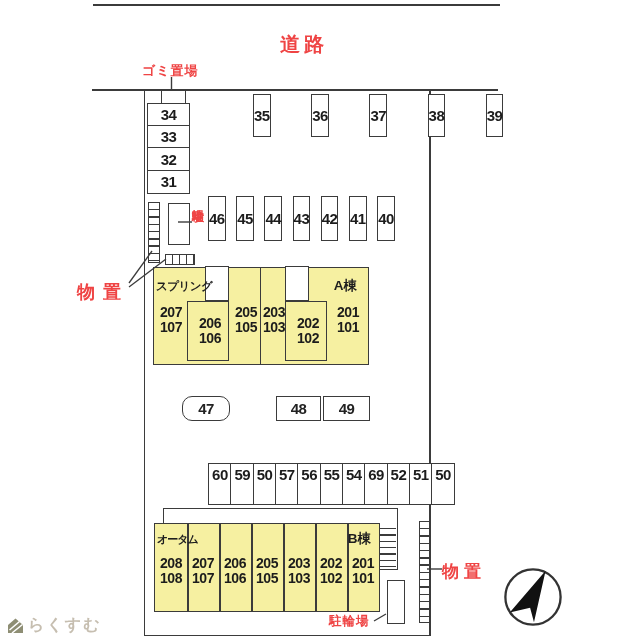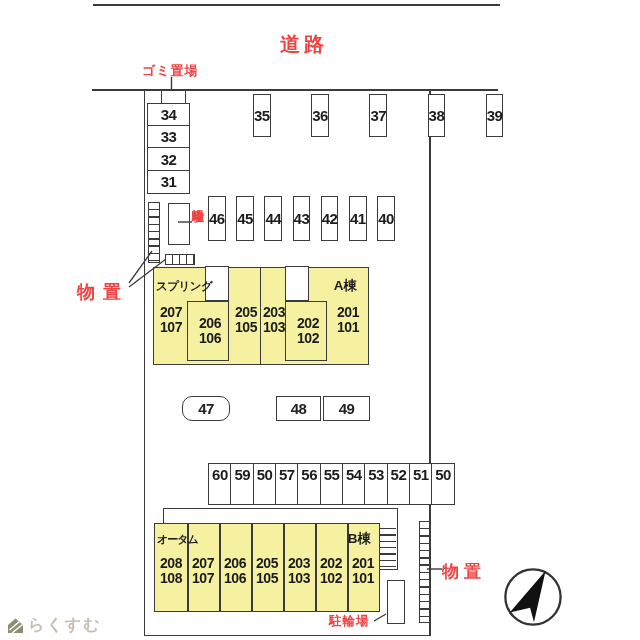--- a/index.html
+++ b/index.html
@@ -86,21 +86,21 @@
   <div class="pbox" style="left:276px;top:396px;width:43px;height:23px;">48</div>
   <div class="pbox" style="left:323px;top:396px;width:45px;height:23px;">49</div>
   <div class="prow top-align" style="left:160px;top:463px;width:247px;height:42px;padding-left:48px;">
       <div class="cell">60</div>
       <div class="cell">59</div>
       <div class="cell">50</div>
       <div class="cell">57</div>
       <div class="cell">56</div>
       <div class="cell">55</div>
       <div class="cell">54</div>
-      <div class="cell">53</div>
+      <div class="cell">69</div>
       <div class="cell">52</div>
       <div class="cell">51</div>
       <div class="cell">50</div>
     </div>
 
   <div class="ladder-v" style="left:147.5px;top:202px;width:10.5px;height:59px;"></div>
   <div class="pbox" style="left:168px;top:203px;width:20px;height:40px;"></div>
   <div class="lbl vert" style="left:190px;top:200px;font-size:12px;height:50px;line-height:15px;">駐輪場</div>
   <div class="ladder-h" style="left:165px;top:254px;width:28px;height:9px;"></div>
   <div class="lbl" style="left:77px;top:280px;font-size:18px;letter-spacing:8px;">物置</div>

